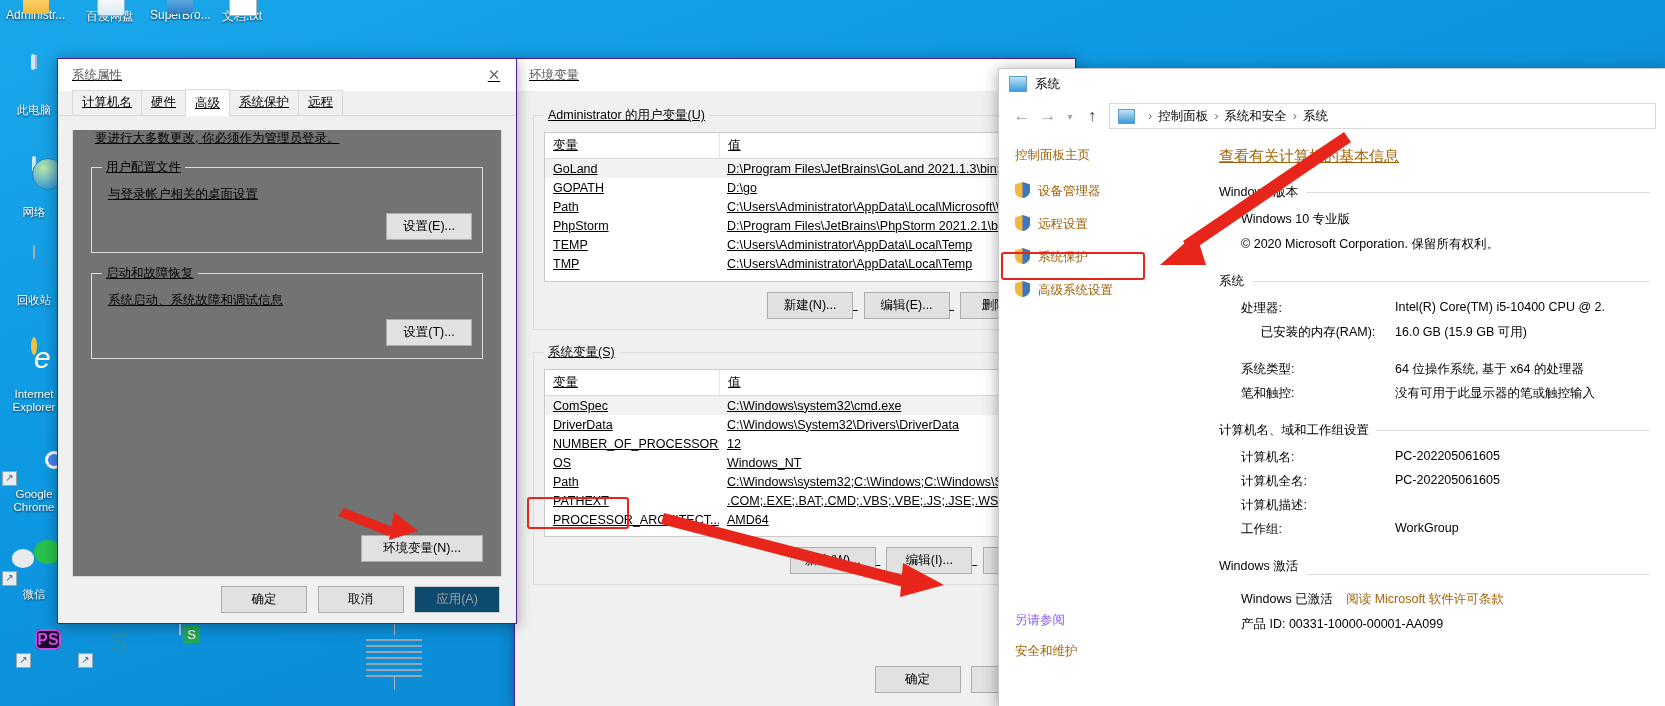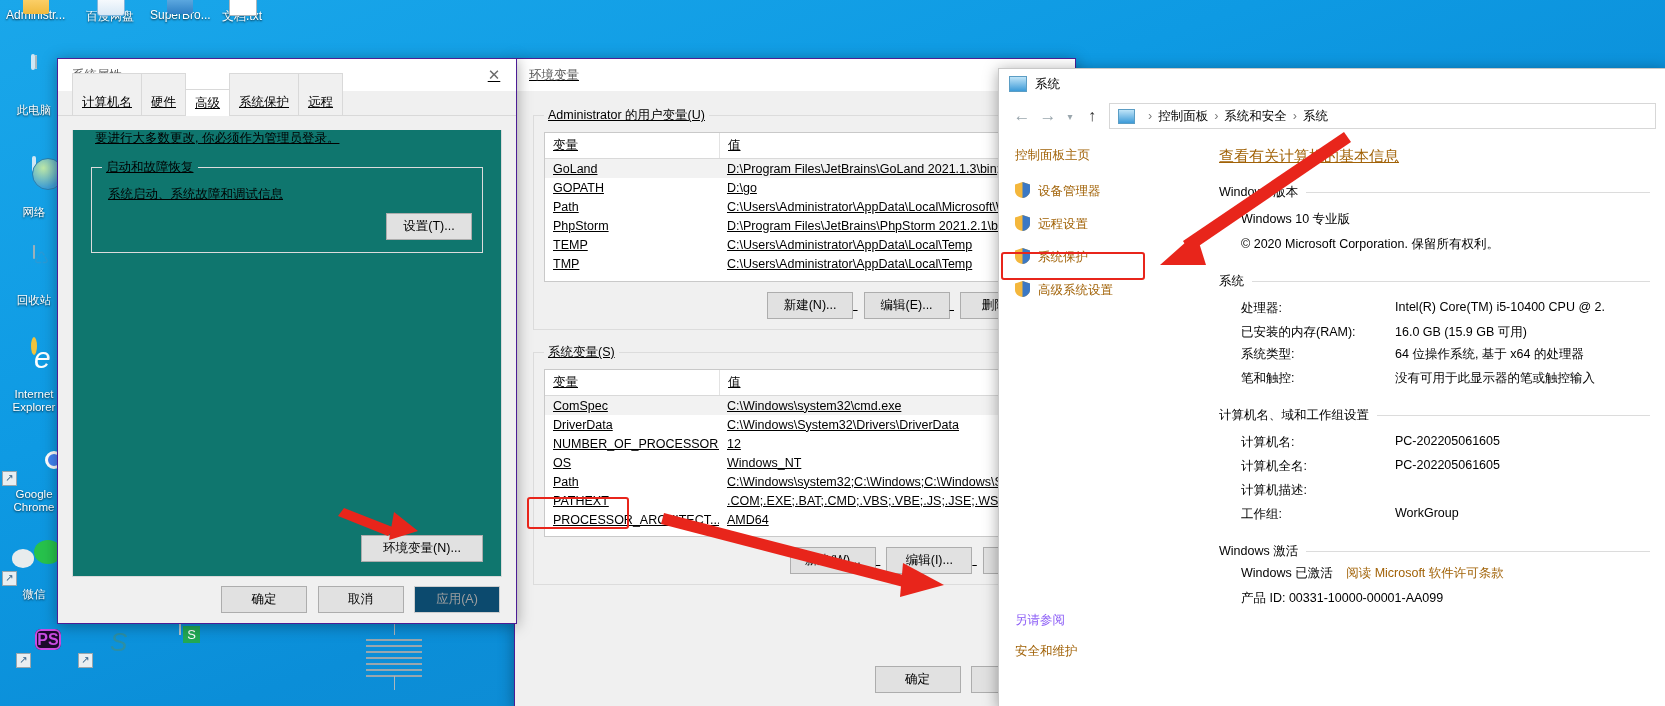--- a/index.html
+++ b/index.html
@@ -70,25 +70,25 @@
   .win.dialog{ border:1px solid #4c1d95;text-decoration:underline; }
   .titlebar{ height:32px; background:#fff; display:flex; align-items:center;
         padding:0 0 0 14px; font-size:12.5px; color:#555;}
   .titlebar .t{ flex:1; }
   .closebtn{ width:44px; height:30px; display:flex;align-items:center;justify-content:center;
         color:#6b6b6b; font-size:15px; }
 
   
   .tabstrip{ display:flex; padding:0 0 0 14px; height:24px; align-items:flex-end;
         border-bottom:1px solid #d9d9d9; background:#f0f0f0;}
-  .tab{ font-size:12.5px; padding:20px 9px 4px; border:1px solid #d9d9d9;
+  .tab{ font-size:12.5px; padding:3px 9px 4px; border:1px solid #d9d9d9;
         border-bottom:none; background:#f0f0f0; color:#000; margin-right:-1px;}
   .tab.active{ background:#fff; position:relative; top:1px; padding-top:5px;
         border-color:#d9d9d9; }
-  .panel{ background:#0f766e; border:1px solid #d9d9d9; border-top:none;
+  .panel{ background:#737373; border:1px solid #d9d9d9; border-top:none;
         margin:0 14px 0 14px; }
 
   .hint{ font-size:12.5px; margin:14px 0 12px 22px; color:#000;}
   fieldset.grp{ border:1px solid #dcdcdc; margin:0 18px 12px 18px; padding:6px 10px 10px;
         position:relative;}
   fieldset.grp legend{ font-size:12.5px; padding:0 4px; }
   .grp p{ margin:4px 0 0 6px; font-size:12.5px;}
   .btn{ font-family:inherit; font-size:12.5px; background:#e1e1e1; border:1px solid #adadad;
         padding:4px 0; min-width:84px; text-align:center; display:inline-block; color:#000;}
   .btn.dis{ color:#a0a0a0; background:#0c4a6e; border-color:#cdcdcd;}
@@ -292,20 +292,25 @@
     <div class="tab">硬件</div>
     <div class="tab active">高级</div>
     <div class="tab">系统保护</div>
     <div class="tab">远程</div>
   </div>
 
   <div class="panel" style="height:446px; position:relative;">
     <div class="hint">要进行大多数更改, 你必须作为管理员登录。</div>
 
 
+    <fieldset class="grp" style="height:76px;">
+      <legend>用户配置文件</legend>
+      <p>与登录帐户相关的桌面设置</p>
+      <span class="btn row-right">设置(E)...</span>
+    </fieldset>
 
     <fieldset class="grp" style="height:76px;">
       <legend>启动和故障恢复</legend>
       <p>系统启动、系统故障和调试信息</p>
       <span class="btn row-right">设置(T)...</span>
     </fieldset>
 
     <div style="position:absolute; right:18px; bottom:14px;">
       <span class="btn" style="min-width:120px;">环境变量(N)...</span>
     </div>
@@ -400,21 +405,21 @@
       <div style="margin:0 0 20px 22px;">© 2020 Microsoft Corporation. 保留所有权利。</div>
 
       <div style="display:flex;align-items:center;margin-bottom:10px;">
         <span>系统</span>
         <span class="sep"></span>
       </div>
       <div style="display:flex;margin:0 0 7px 22px;">
         <span style="width:154px;">处理器:</span>
         <span style="white-space:nowrap;overflow:hidden;">Intel(R) Core(TM) i5-10400 CPU @ 2.</span>
       </div>
-      <div style="display:flex;margin:0 0 5px 22px;">
+      <div style="display:flex;margin:0 0 20px 22px;text-align:center;">
         <span style="width:154px;">已安装的内存(RAM):</span>
         <span>16.0 GB (15.9 GB 可用)</span>
       </div>
       <div style="display:flex;margin:0 0 7px 22px;">
         <span style="width:154px;">系统类型:</span>
         <span>64 位操作系统, 基于 x64 的处理器</span>
       </div>
       <div style="display:flex;margin:0 0 20px 22px;">
         <span style="width:154px;">笔和触控:</span>
         <span>没有可用于此显示器的笔或触控输入</span>
@@ -434,21 +439,21 @@
       </div>
       <div style="display:flex;margin:0 0 7px 22px;">
         <span style="width:154px;">计算机描述:</span>
         <span></span>
       </div>
       <div style="display:flex;margin:0 0 20px 22px;">
         <span style="width:154px;">工作组:</span>
         <span>WorkGroup</span>
       </div>
 
-      <div style="display:flex;align-items:center;margin-bottom:5px;">
+      <div style="display:flex;align-items:flex-end;margin-bottom:16px;">
         <span>Windows 激活</span>
         <span class="sep"></span>
       </div>
       <div style="margin:0 0 8px 22px;">
         <span>Windows 已激活</span>
         <span class="link" style="margin-left:10px;">阅读 Microsoft 软件许可条款</span>
       </div>
       <div style="margin:0 0 0 22px;">产品 ID: 00331-10000-00001-AA099</div>
     </div>
   </div>

